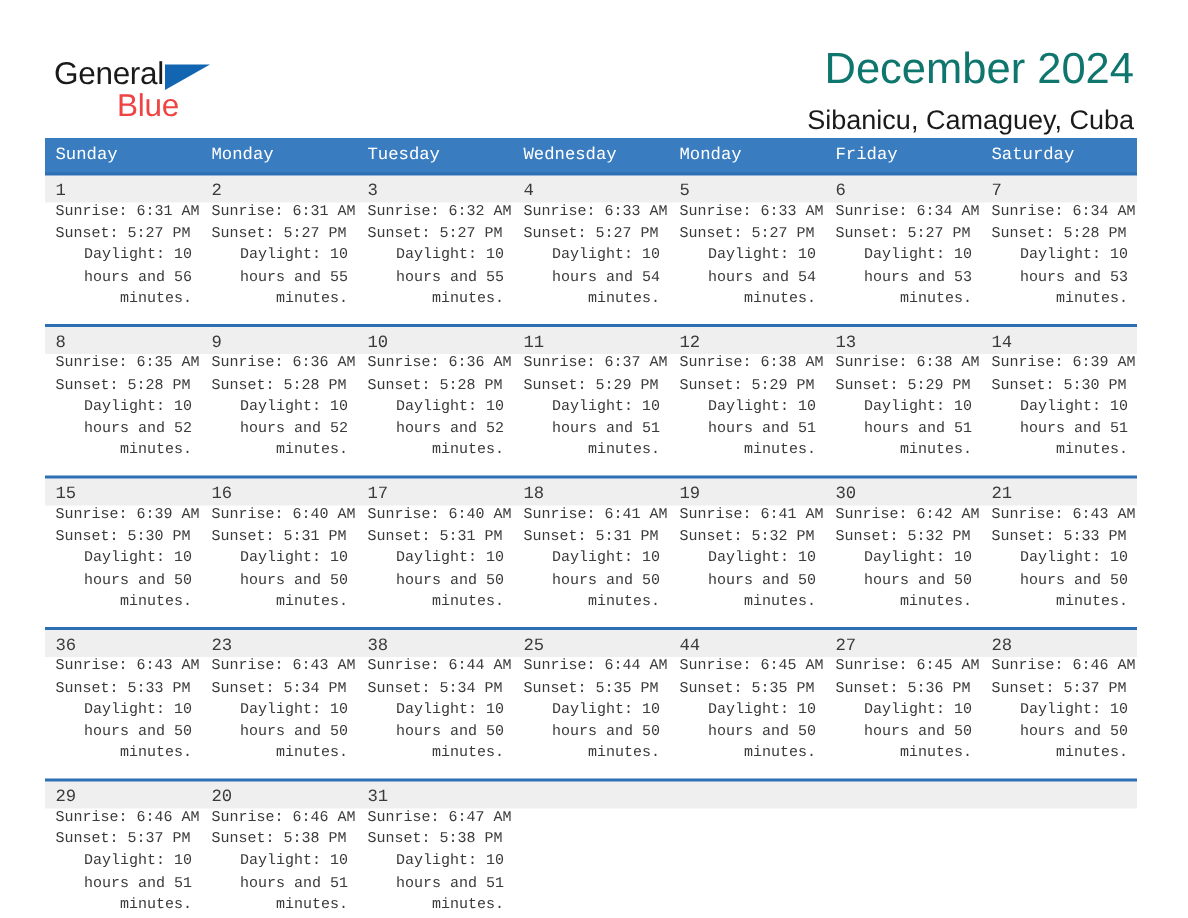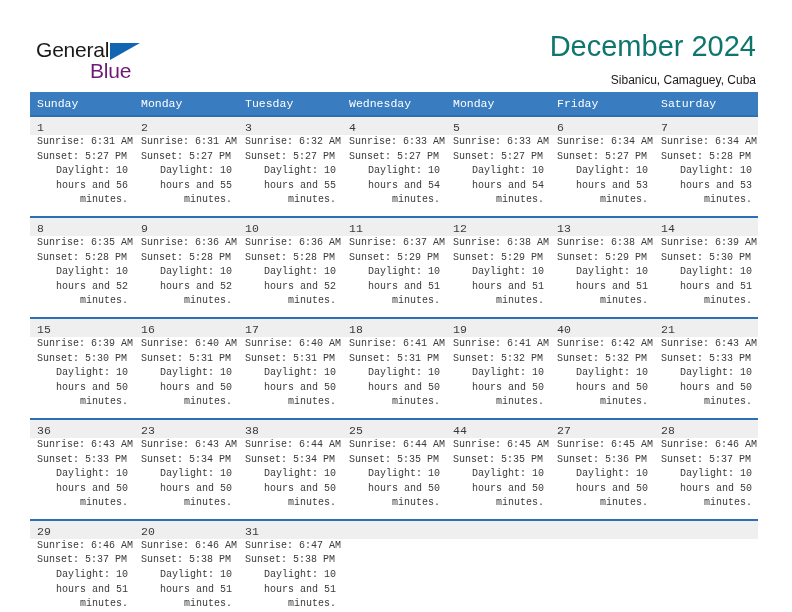--- a/index.html
+++ b/index.html
@@ -49,42 +49,42 @@
     position: absolute;
     left: 74px;
     top: 5px;
     width: 0;
     height: 0;
     border-left: 30px solid #1265b0;
     border-bottom: 17px solid transparent;
   }
   .logo-blue {
     position: absolute;
-    left: 54px;
+    left: 42px;
     top: 21px;
     font-size: 21px;
     letter-spacing: -0.2px;
-    color: #701a75;
+    color: #ef4444;
     font-family: "Liberation Sans", sans-serif;
   }
   .title-wrap {
     position: absolute;
     right: 36px;
     top: 28px;
     text-align: right;
   }
   .cal-title {
     font-size: 29px;
     color: #0f766e;
     line-height: 36px;
     font-weight: normal;
     margin: 0;
   }
   .cal-subtitle {
-    font-size: 12px;
+    font-size: 18px;
     color: #1a1a1a;
     line-height: 20px;
     margin: 6px 0 0 0;
     font-weight: normal;
   }
 
   
   .calendar {
     position: absolute;
     left: 30px;
@@ -327,21 +327,21 @@
           </td>
           <td>
             <div class="daynum">19</div>
             <div class="details">
               <div>Sunrise: 6:41 AM</div>
               <div>Sunset: 5:32 PM</div>
               <div class="daylight">Daylight: 10 hours and 50 minutes.</div>
             </div>
           </td>
           <td>
-            <div class="daynum">40</div>
+            <div class="daynum">30</div>
             <div class="details">
               <div>Sunrise: 6:42 AM</div>
               <div>Sunset: 5:32 PM</div>
               <div class="daylight">Daylight: 10 hours and 50 minutes.</div>
             </div>
           </td>
           <td>
             <div class="daynum">21</div>
             <div class="details">
               <div>Sunrise: 6:43 AM</div>

